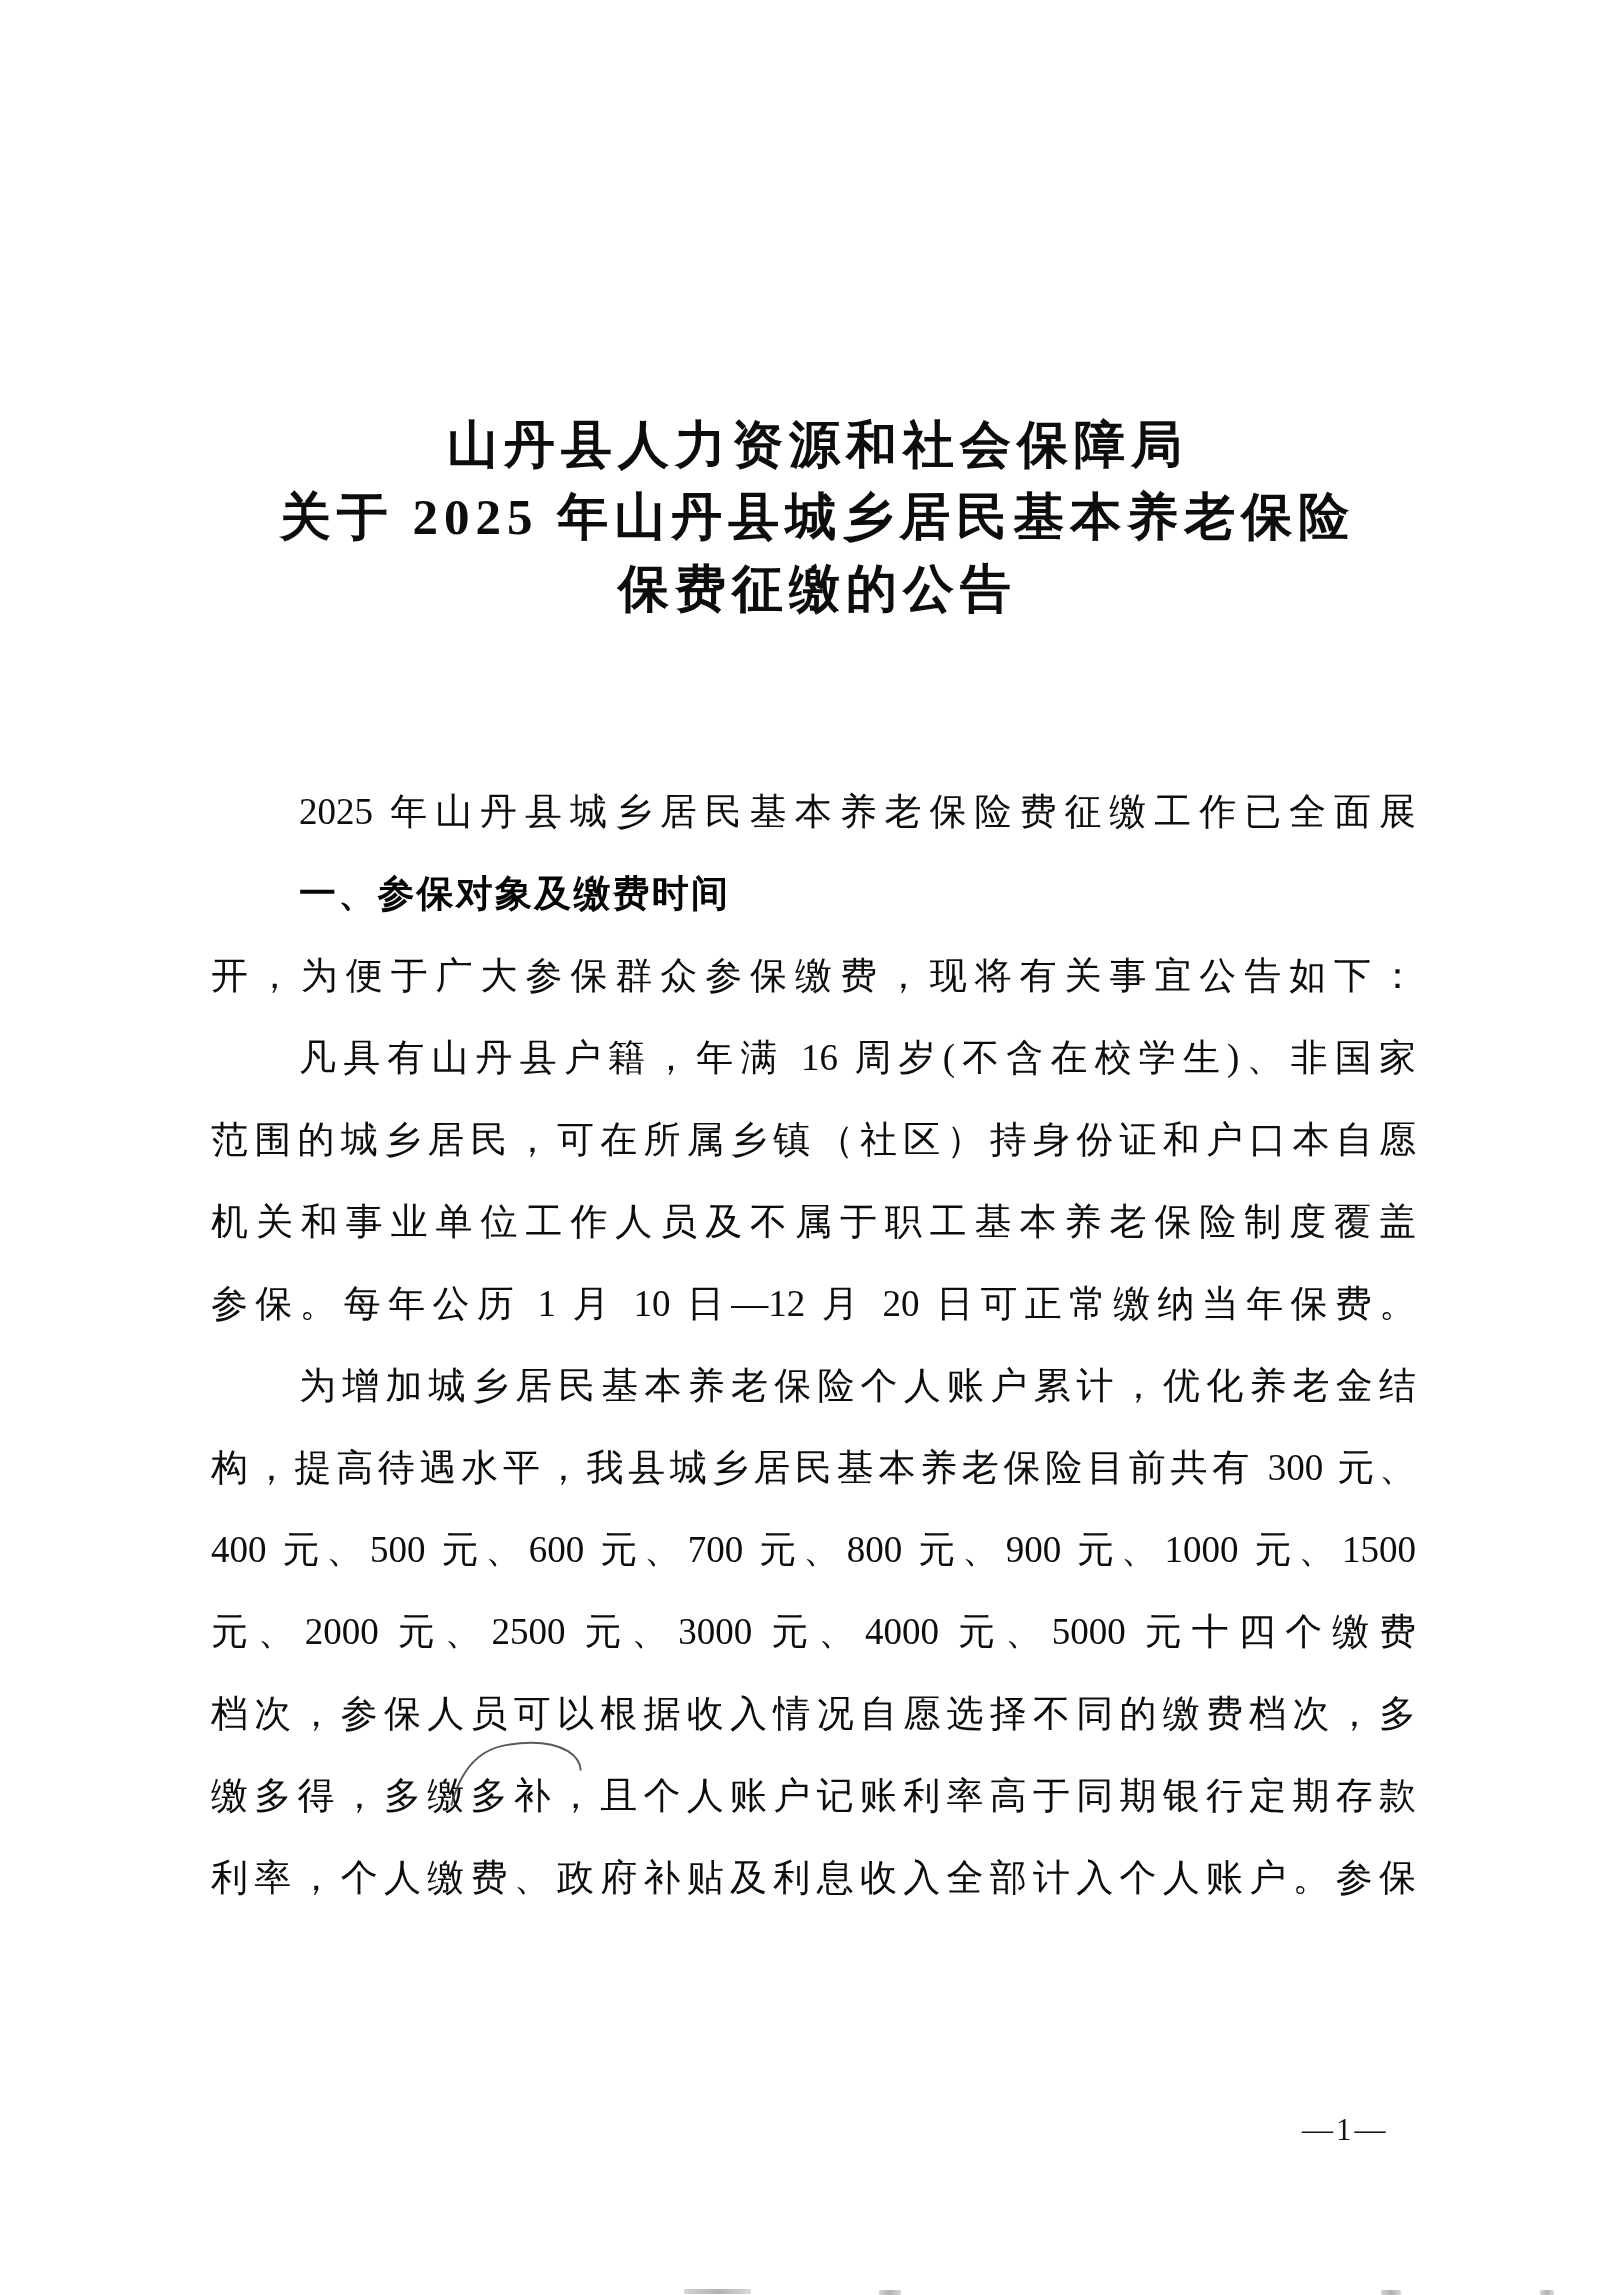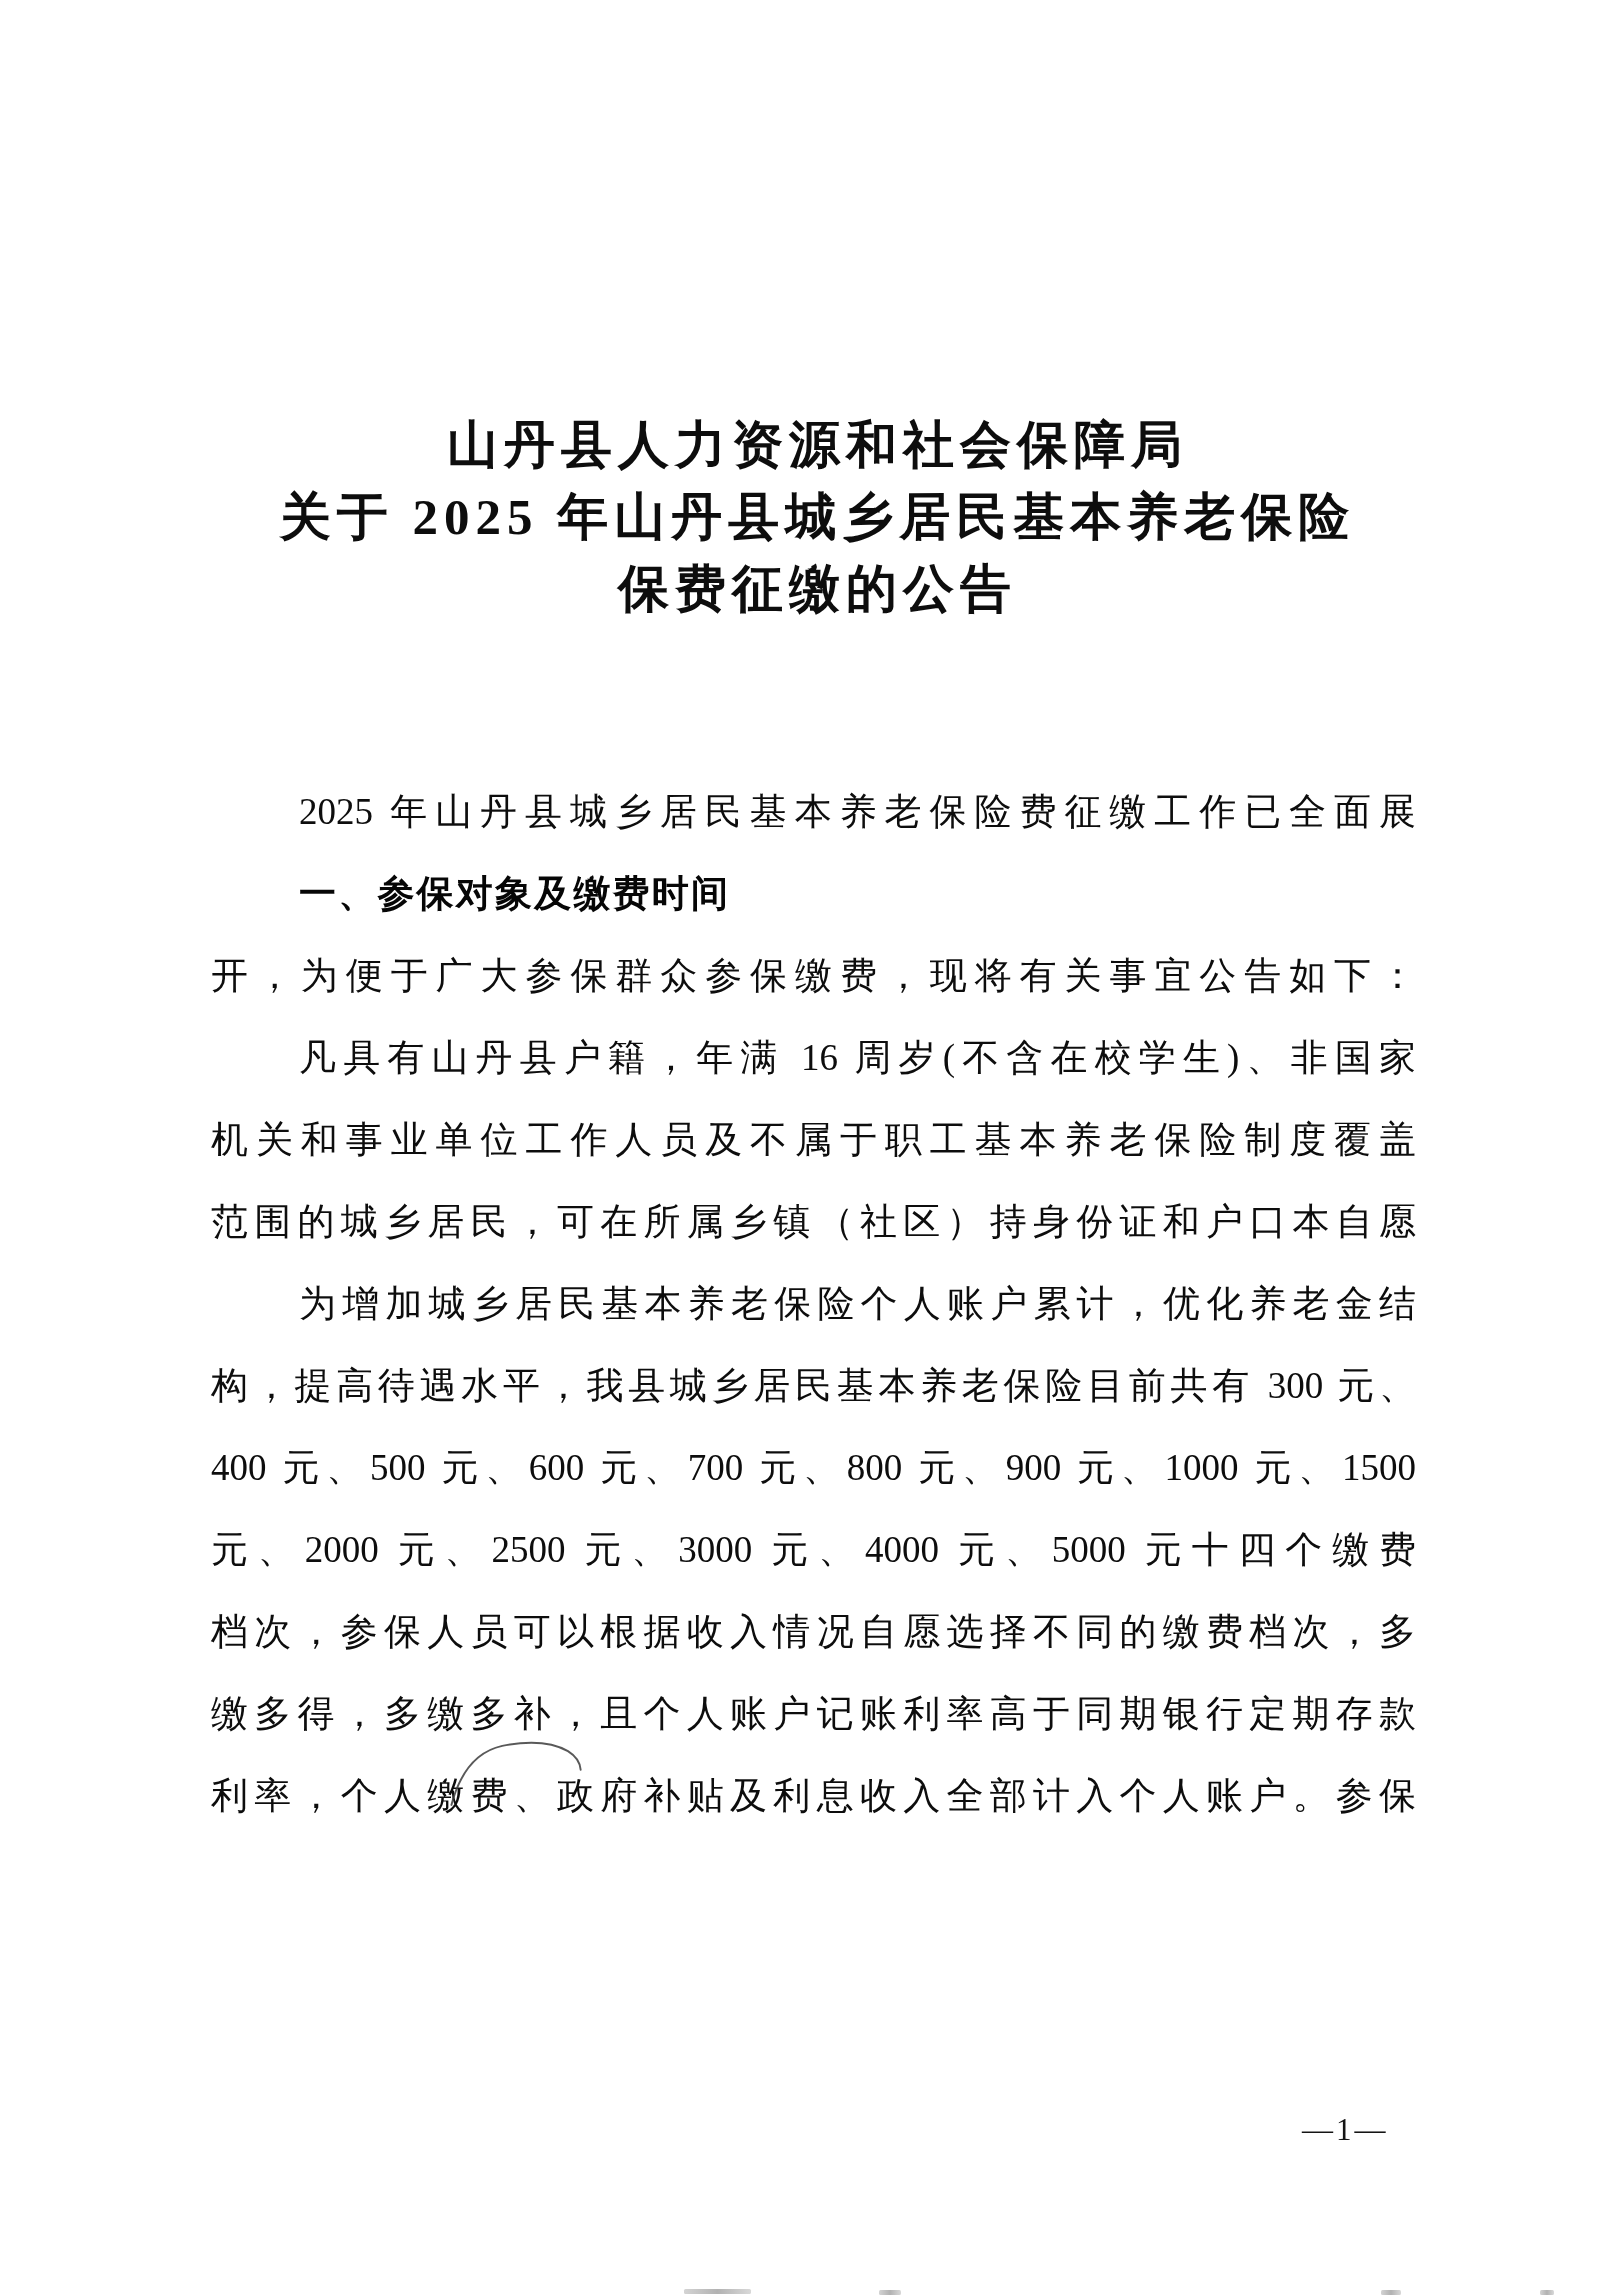--- a/index.html
+++ b/index.html
@@ -62,22 +62,23 @@
       <div class="title-line">山丹县人力资源和社会保障局</div>
       <div class="title-line">关于 2025 年山丹县城乡居民基本养老保险</div>
       <div class="title-line">保费征缴的公告</div>
     </div>
 
   <div class="body-block" id="body-block">
       <div class="line body indent">2025 年山丹县城乡居民基本养老保险费征缴工作已全面展</div>
       <div class="line heading indent">一、参保对象及缴费时间</div>
       <div class="line body">开，为便于广大参保群众参保缴费，现将有关事宜公告如下：</div>
       <div class="line body indent">凡具有山丹县户籍，年满 16 周岁(不含在校学生)、非国家</div>
+      <div class="line body">范围的城乡居民，可在所属乡镇（社区）持身份证和户口本自愿</div>
       <div class="line body">机关和事业单位工作人员及不属于职工基本养老保险制度覆盖</div>
-      <div class="line body">范围的城乡居民，可在所属乡镇（社区）持身份证和户口本自愿</div>
+      <div class="line body">参保。每年公历 1 月 10 日—12 月 20 日可正常缴纳当年保费。</div>
       <div class="line body indent">为增加城乡居民基本养老保险个人账户累计，优化养老金结</div>
       <div class="line body">构，提高待遇水平，我县城乡居民基本养老保险目前共有 300 元、</div>
       <div class="line body">400 元、500 元、600 元、700 元、800 元、900 元、1000 元、1500</div>
       <div class="line body">元、2000 元、2500 元、3000 元、4000 元、5000 元十四个缴费</div>
       <div class="line body">档次，参保人员可以根据收入情况自愿选择不同的缴费档次，多</div>
       <div class="line body">缴多得，多缴多补，且个人账户记账利率高于同期银行定期存款</div>
       <div class="line body">利率，个人缴费、政府补贴及利息收入全部计入个人账户。参保</div>
     </div>
 
   <svg class="pen-arc" viewBox="0 0 2172 3072" xmlns="http://www.w3.org/2000/svg">

